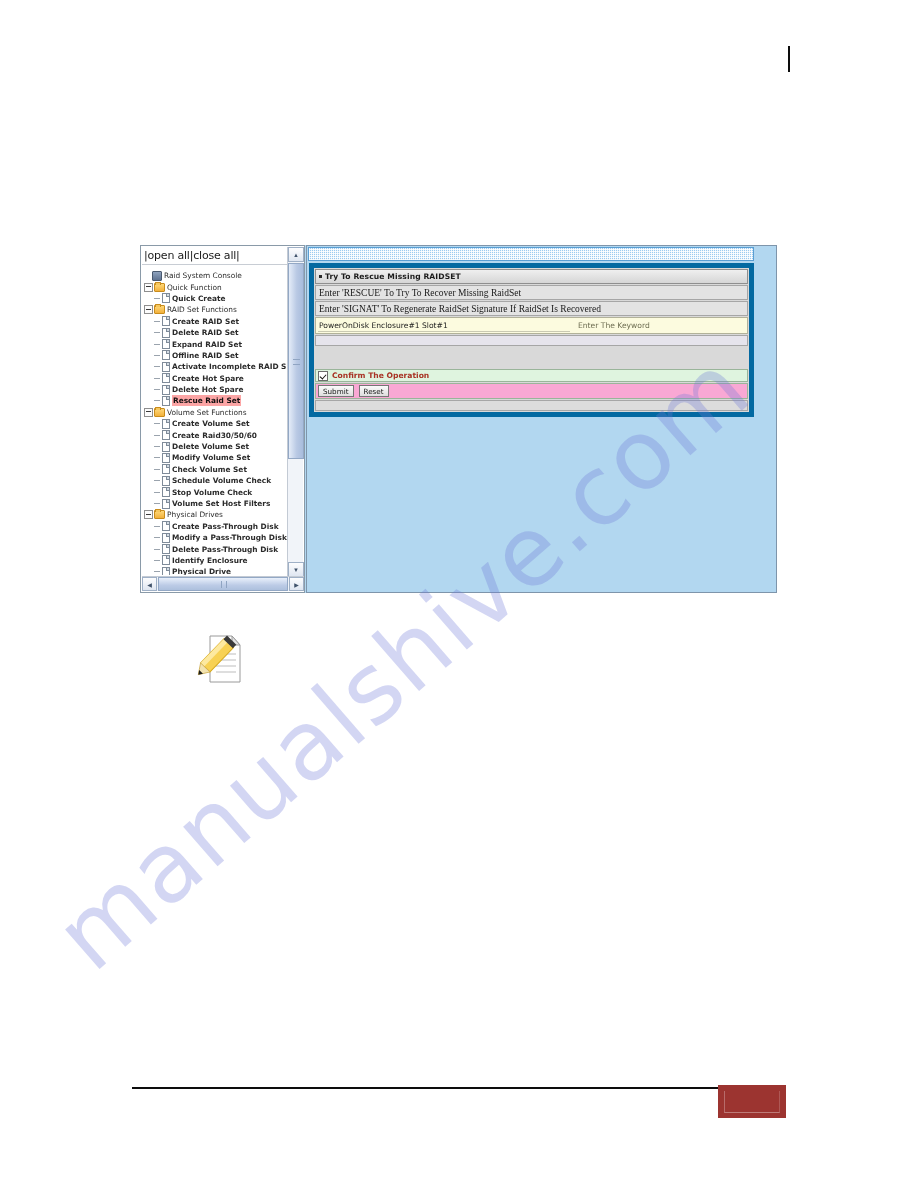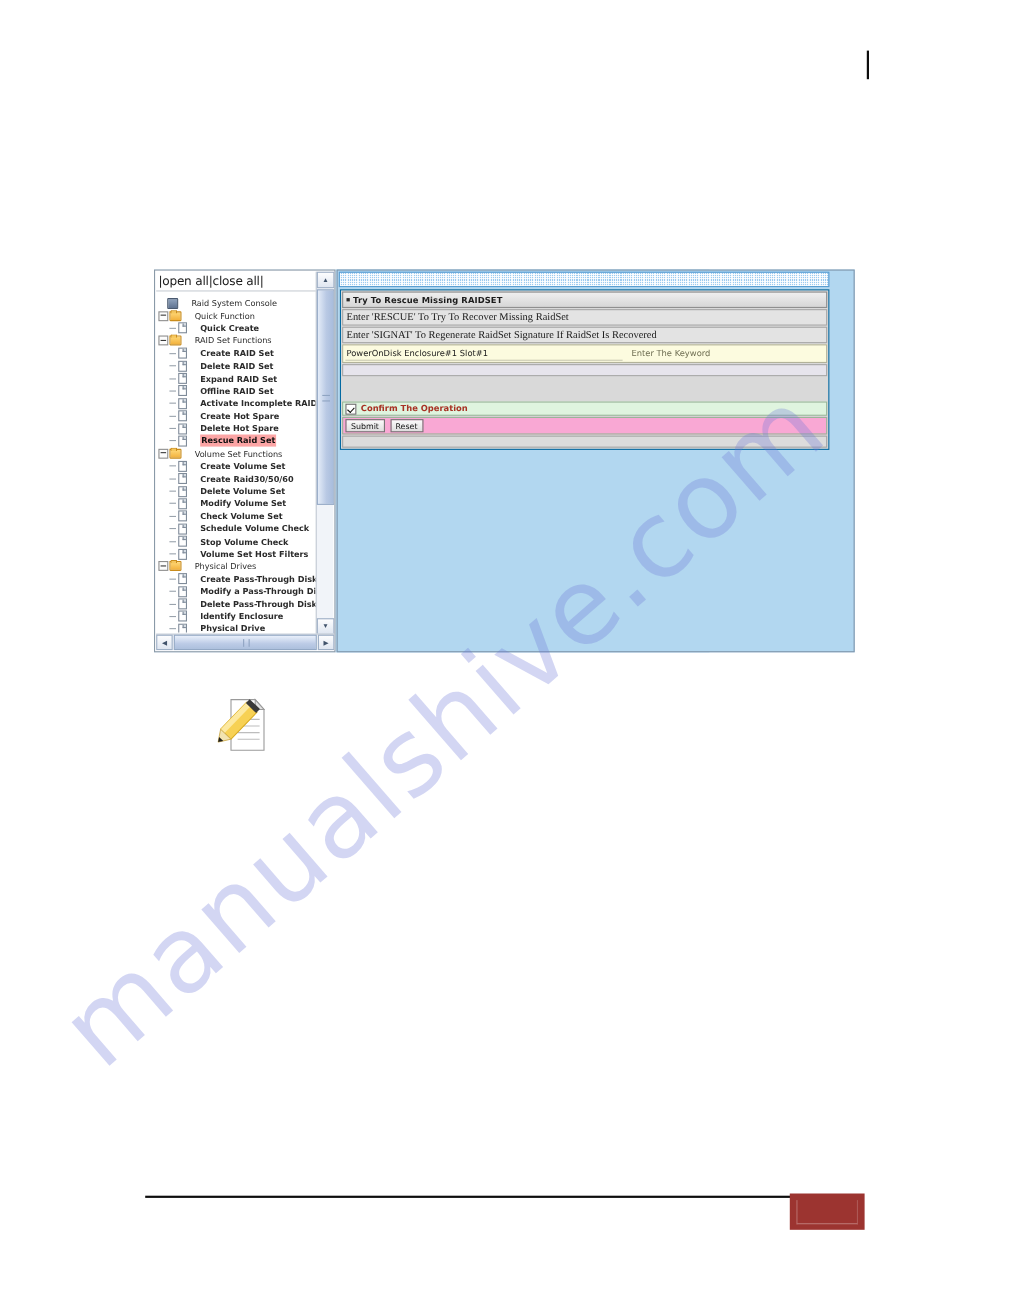--- a/index.html
+++ b/index.html
@@ -102,21 +102,21 @@
     display: flex;
     align-items: center;
     height: 11.4px;
     white-space: nowrap;
     font-family: "DejaVu Sans", sans-serif;
     font-size: 7.4px;
     color: #2b2b2b;
     position: relative;
   }
   .tree-row .lbl {
-    margin-left: 12px;
+    margin-left: 2px;
     line-height: 11px;
   }
   .tree-row.sel .lbl {
     background: #fca5a5;
     color: #101010;
     padding: 0 1px;
   }
   .indent0 { padding-left: 2px; }
   .indent2 { padding-left: 12px; font-weight: bold; }
 
@@ -293,21 +293,21 @@
     border: 1px solid #5a9ed2;
     box-sizing: border-box;
   }
 
   .form-table {
     position: absolute;
     left: 2px;
     top: 17px;
     width: 445px;
     background: #d9d9d9;
-    border: 1px solid #0369a1;
+    border: 5px solid #0369a1;
     box-sizing: border-box;
     padding: 1px;
   }
   .frow {
     position: relative;
     box-sizing: border-box;
     margin-bottom: 1px;
   }
   .frow:last-child { margin-bottom: 0; }
 

